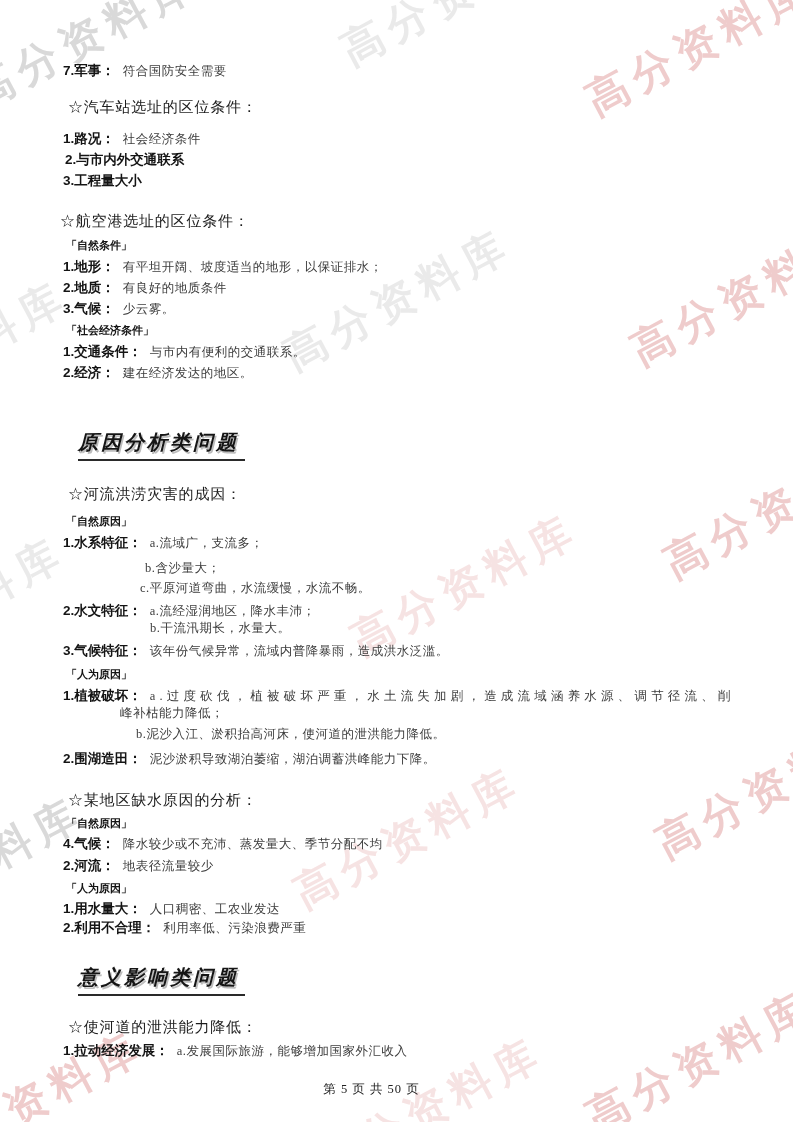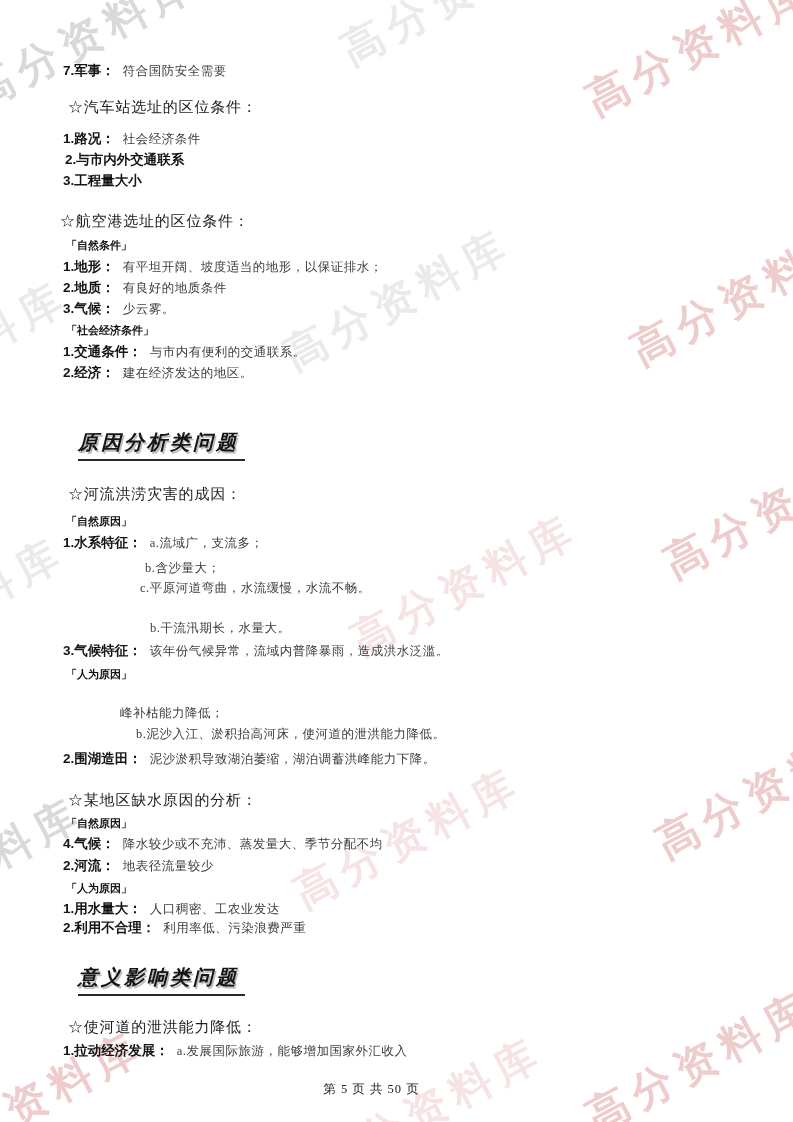--- a/index.html
+++ b/index.html
@@ -108,23 +108,25 @@
       <div class="ln k-item" style="left: 63px; top: 298px;"><span class="lb">3.气候：</span><span class="tx">少云雾。</span></div>
       <div class="ln k-bracket" style="left: 66px; top: 319px;"><span class="lb">「社会经济条件」</span></div>
       <div class="ln k-item" style="left: 63px; top: 341px;"><span class="lb">1.交通条件：</span><span class="tx">与市内有便利的交通联系。</span></div>
       <div class="ln k-item" style="left: 63px; top: 362px;"><span class="lb">2.经济：</span><span class="tx">建在经济发达的地区。</span></div>
       <div class="ln k-heading" style="left: 78px; top: 429px;"><span class="tx">原因分析类问题</span></div>
       <div class="ln k-star" style="left: 68px; top: 484px;"><span class="tx">☆河流洪涝灾害的成因：</span></div>
       <div class="ln k-bracket" style="left: 66px; top: 510px;"><span class="lb">「自然原因」</span></div>
       <div class="ln k-item" style="left: 63px; top: 532px;"><span class="lb">1.水系特征：</span><span class="tx">a.流域广，支流多；</span></div>
       <div class="ln k-sub" style="left: 145px; top: 560px;"><span class="tx">b.含沙量大；</span></div>
       <div class="ln k-sub" style="left: 140px; top: 580px;"><span class="tx">c.平原河道弯曲，水流缓慢，水流不畅。</span></div>
+      <div class="ln k-item" style="left: 63px; top: 600px;"><span class="lb">2.水文特征：</span><span class="tx">a.流经湿润地区，降水丰沛；</span></div>
       <div class="ln k-sub" style="left: 150px; top: 620px;"><span class="tx">b.干流汛期长，水量大。</span></div>
       <div class="ln k-item" style="left: 63px; top: 640px;"><span class="lb">3.气候特征：</span><span class="tx">该年份气候异常，流域内普降暴雨，造成洪水泛滥。</span></div>
       <div class="ln k-bracket" style="left: 66px; top: 663px;"><span class="lb">「人为原因」</span></div>
+      <div class="ln k-item stretch" style="left: 63px; top: 685px;"><span class="lb">1.植被破坏：</span><span class="tx">a.过度砍伐，植被破坏严重，水土流失加剧，造成流域涵养水源、调节径流、削</span></div>
       <div class="ln k-sub" style="left: 120px; top: 705px;"><span class="tx">峰补枯能力降低；</span></div>
       <div class="ln k-sub" style="left: 136px; top: 726px;"><span class="tx">b.泥沙入江、淤积抬高河床，使河道的泄洪能力降低。</span></div>
       <div class="ln k-item" style="left: 63px; top: 748px;"><span class="lb">2.围湖造田：</span><span class="tx">泥沙淤积导致湖泊萎缩，湖泊调蓄洪峰能力下降。</span></div>
       <div class="ln k-star" style="left: 68px; top: 790px;"><span class="tx">☆某地区缺水原因的分析：</span></div>
       <div class="ln k-bracket" style="left: 66px; top: 812px;"><span class="lb">「自然原因」</span></div>
       <div class="ln k-item" style="left: 63px; top: 833px;"><span class="lb">4.气候：</span><span class="tx">降水较少或不充沛、蒸发量大、季节分配不均</span></div>
       <div class="ln k-item" style="left: 63px; top: 855px;"><span class="lb">2.河流：</span><span class="tx">地表径流量较少</span></div>
       <div class="ln k-bracket" style="left: 66px; top: 877px;"><span class="lb">「人为原因」</span></div>
       <div class="ln k-item" style="left: 63px; top: 898px;"><span class="lb">1.用水量大：</span><span class="tx">人口稠密、工农业发达</span></div>
       <div class="ln k-item" style="left: 63px; top: 917px;"><span class="lb">2.利用不合理：</span><span class="tx">利用率低、污染浪费严重</span></div>

